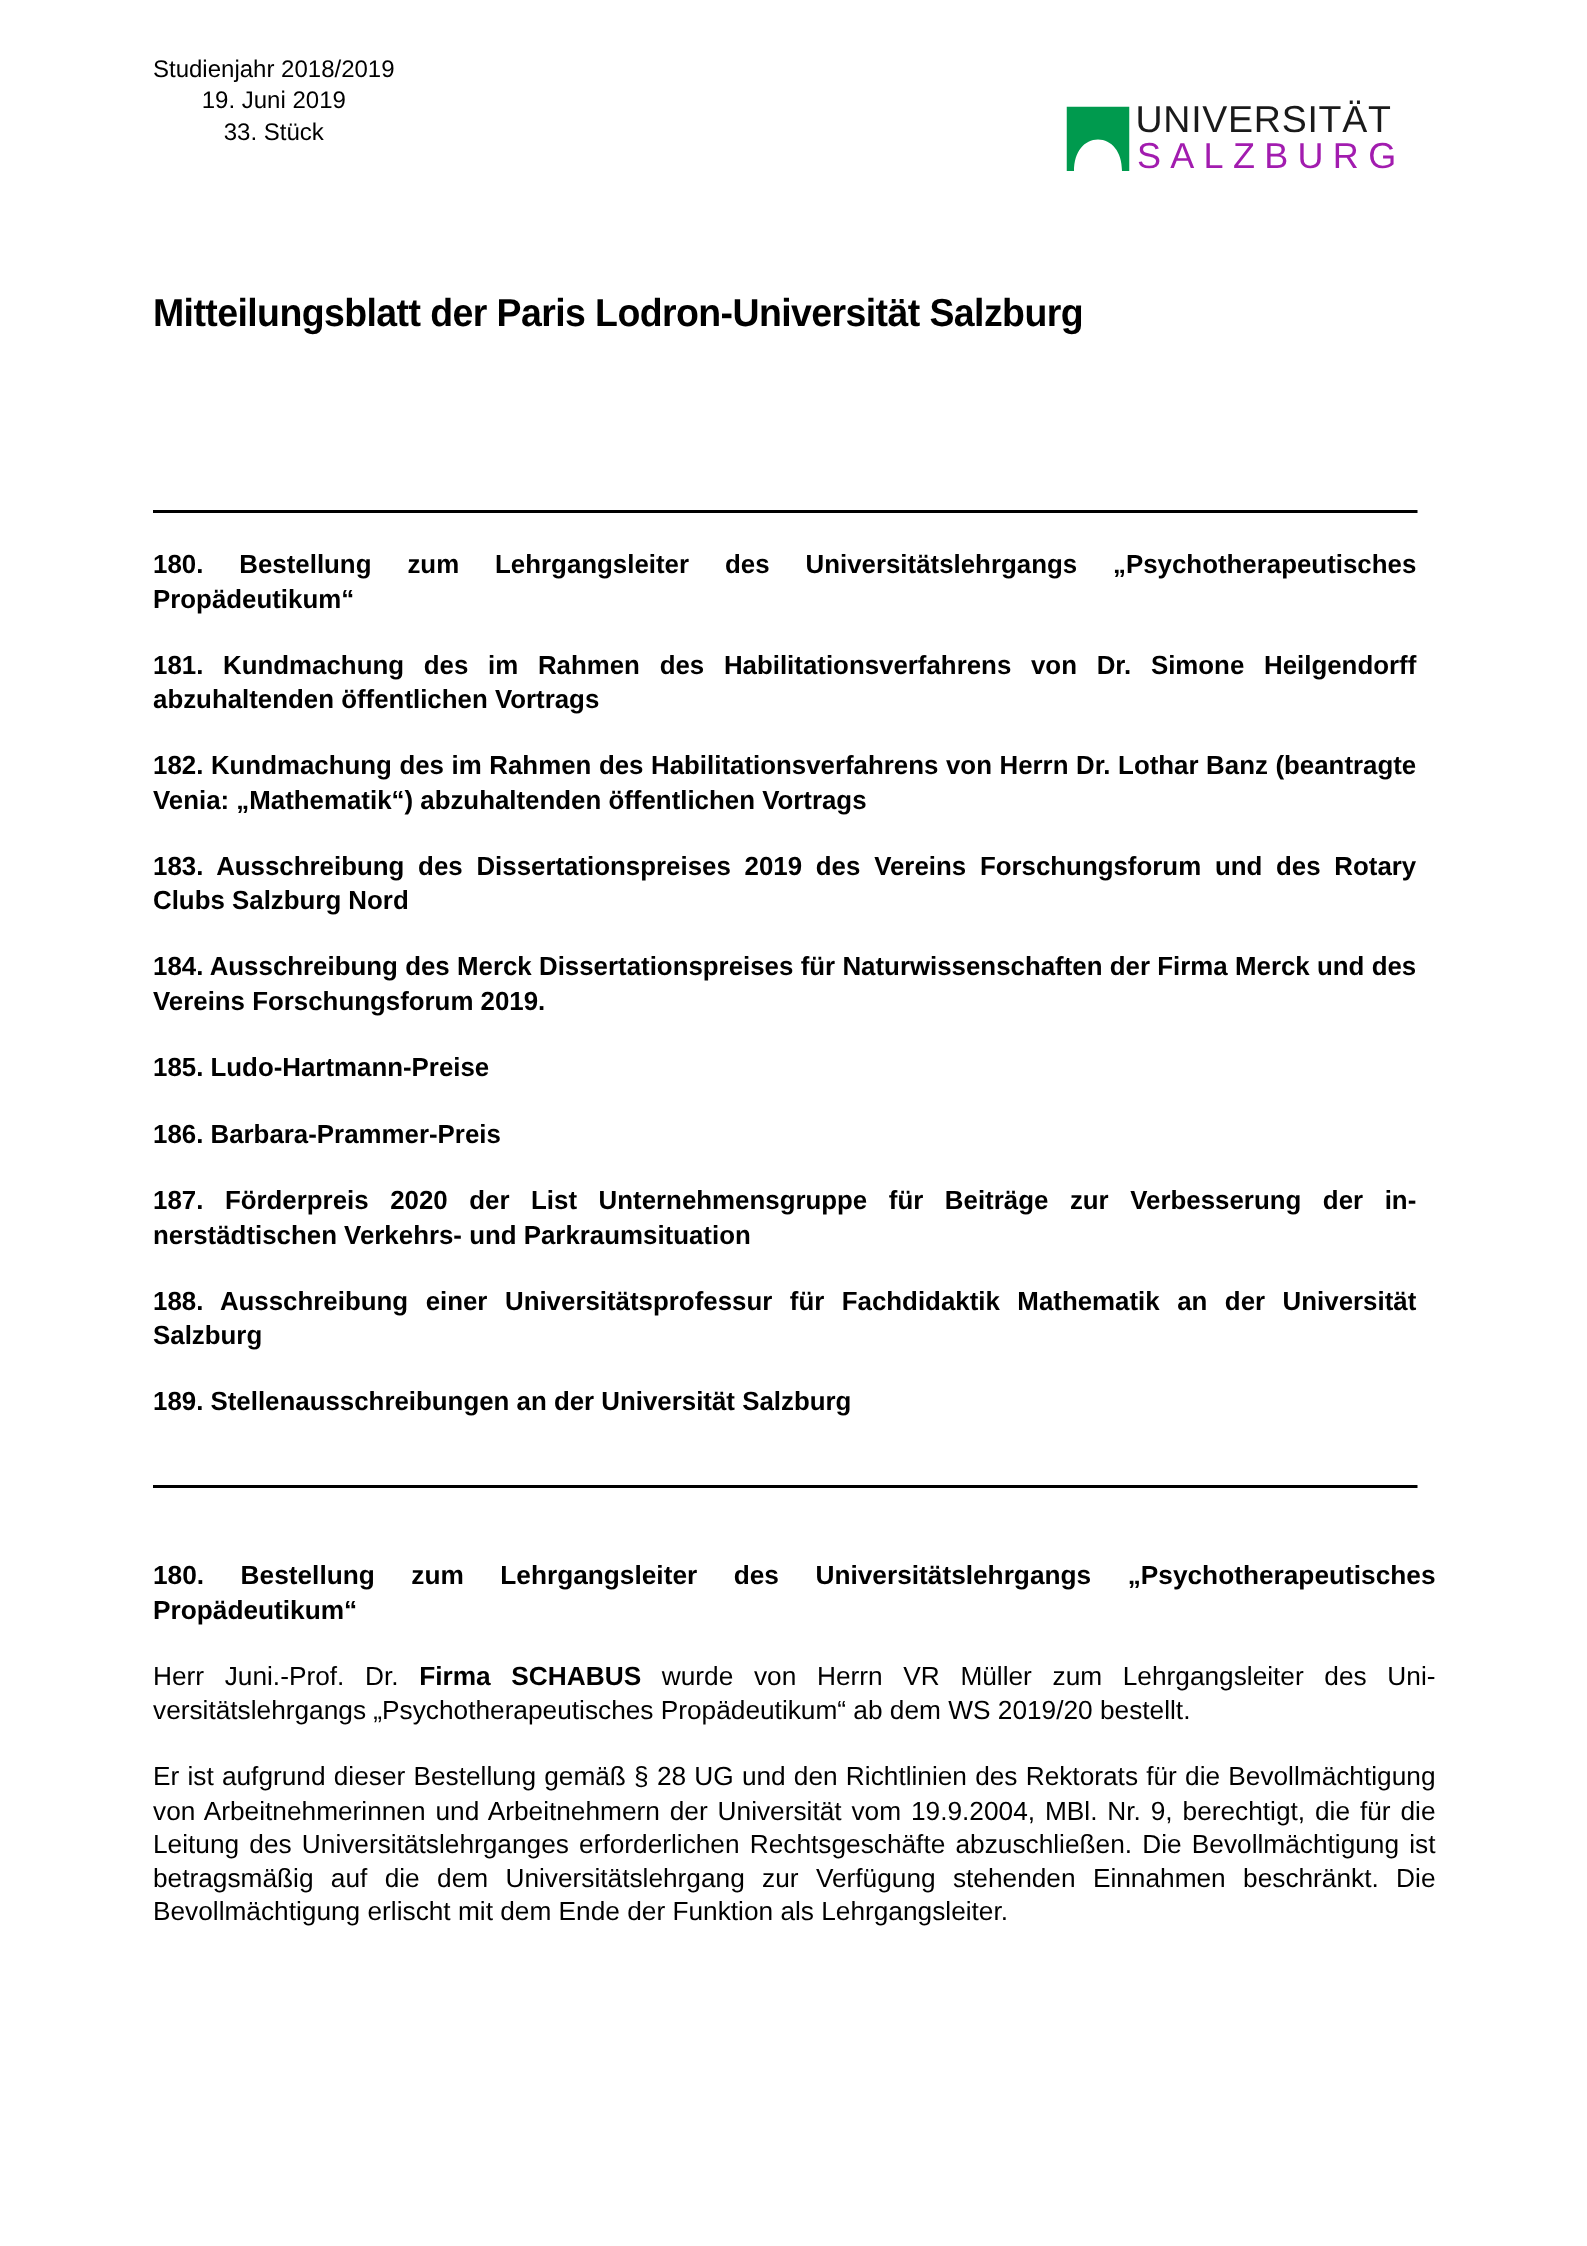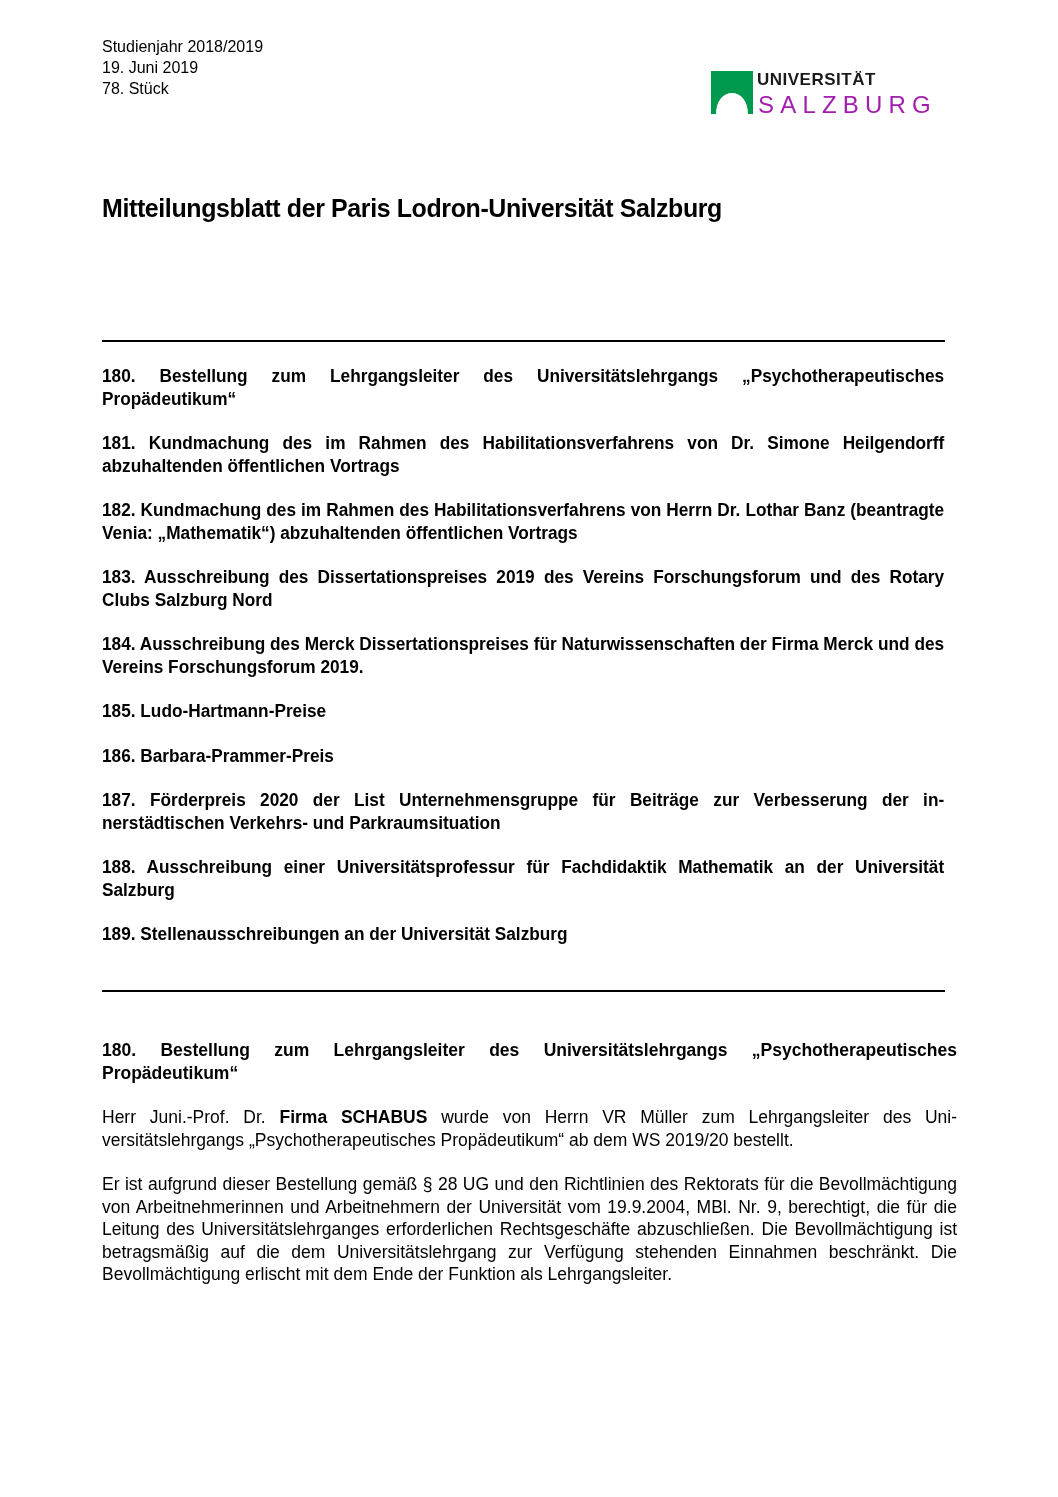--- a/index.html
+++ b/index.html
@@ -1,43 +1,43 @@
 <!DOCTYPE html>
 <html><head>
   <meta charset="utf-8">
   <style>
     html, body { margin: 0; padding: 0; background: #ffffff; }
     body { width: 1058px; height: 1497px; position: relative; overflow: hidden;
            font-family: "Liberation Sans", sans-serif; color: #000; }
-    .meta { position: absolute; left: 102px; top: 36px; font-size: 16px; line-height: 21px; }
+    .meta { position: absolute; left: 102px; top: 36px; font-size: 16px; line-height: 21px; text-align: center; }
     .meta div { white-space: nowrap; }
     .logo { position: absolute; left: 711px; top: 68px; width: 210px; height: 50px; }
     .logo-mark { position: absolute; left: 0; top: 3px; width: 42px; height: 43px; }
-    .logo-word1 { position: absolute; left: 46px; top: -2px; font-size: 17px; font-weight: bold;
+    .logo-word1 { position: absolute; left: 46px; top: -2px; font-size: 25px; font-weight: normal;
                   letter-spacing: 0.5px; color: #1a1a1a; white-space: nowrap; line-height: 28px; }
     .logo-word2 { position: absolute; left: 47px; top: 24px; font-size: 24px; font-weight: normal;
                   letter-spacing: 6.2px; color: #a21caf; white-space: nowrap; line-height: 26px; }
     .title { position: absolute; left: 102px; top: 193px; font-size: 26px; font-weight: bold;
              white-space: nowrap; letter-spacing: -0.4px; transform: scaleX(0.96); transform-origin: left; }
     .rule { position: absolute; left: 102px; width: 843px; height: 2px; background: #000; }
     .toc { position: absolute; left: 102px; top: 365px; width: 855px; }
     .toc-item { font-size: 17.5px; font-weight: bold; line-height: 22.5px; text-align: justify;
                 margin-bottom: 22px; transform: scaleX(0.985); transform-origin: left; }
     .section { position: absolute; left: 102px; top: 1039px; width: 855px; }
     .section-heading { font-size: 17.5px; font-weight: bold; line-height: 22.5px; text-align: justify; margin-bottom: 22px; }
     .para { font-size: 17.5px; line-height: 22.5px; text-align: justify; margin-bottom: 22px; }
     .para b { font-weight: bold; }
   </style>
 </head>
 <body>
 
 <div class="meta">
   <div>Studienjahr 2018/2019</div>
   <div>19. Juni 2019</div>
-  <div>78. Stück</div>
+  <div>33. Stück</div>
 </div>
 
 <div class="logo">
   <svg class="logo-mark" viewBox="0 0 42 43" width="42" height="43">
     <path d="M0 0 H42 V43 H37 C37 30 30 22 21 22 C12 22 5 30 5 43 H0 Z" fill="#009a4e"></path>
   </svg>
   <div class="logo-word1">UNIVERSITÄT</div>
   <div class="logo-word2">SALZBURG</div>
 </div>
 

